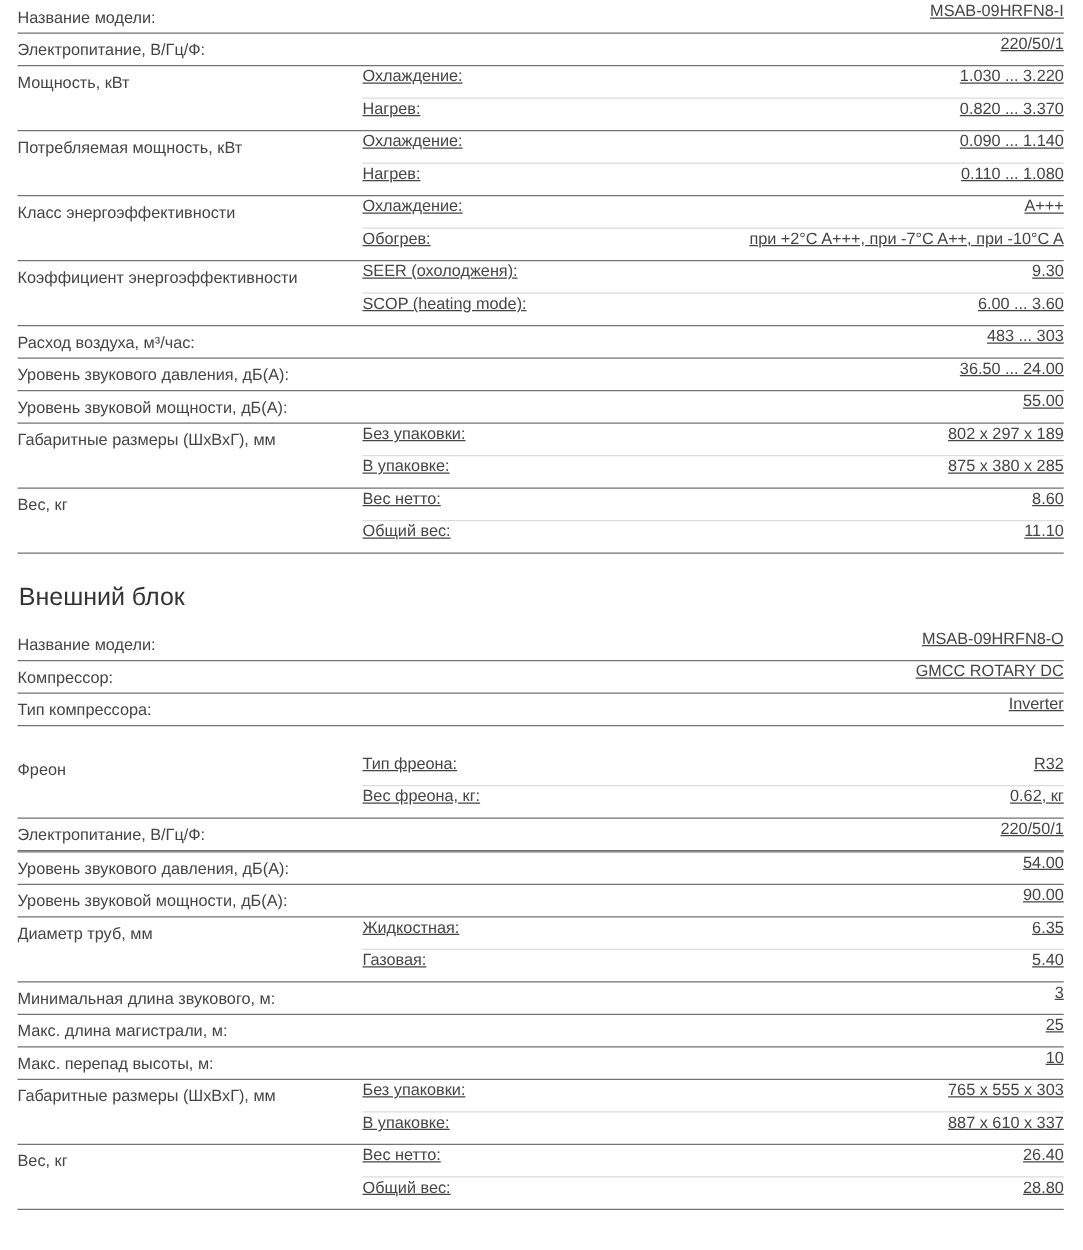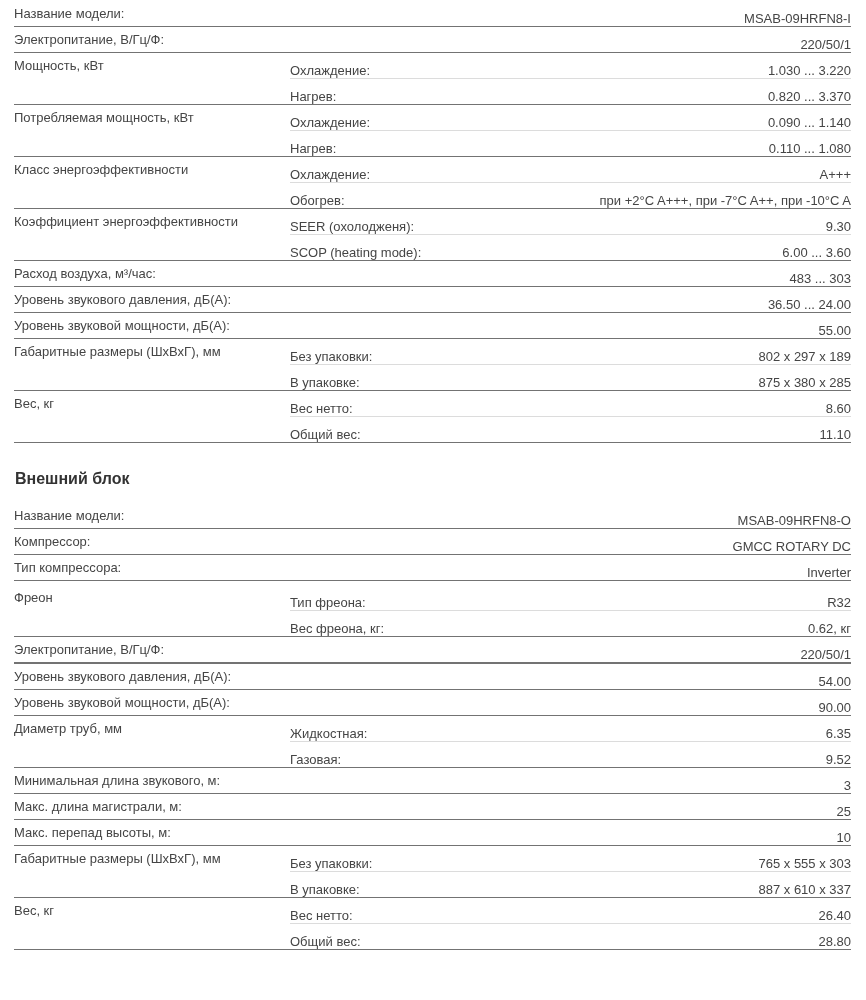--- a/index.html
+++ b/index.html
@@ -13,45 +13,46 @@
   .page {
     width: 866px;
     box-sizing: border-box;
     padding: 1px 15px 20px 14px;
   }
   .spec-table { width: 100%; }
   .group {
     display: flex;
     border-bottom: 1px solid #737373;
   }
-  .group.gap-before { margin-top: 4px; }
+  .group.gap-before { margin-top: 22px; }
   .group-label {
     flex: 0 0 276px;
     width: 276px;
     height: 25px;
     display: flex;
     align-items: center;
     overflow: hidden;
   }
   .group-rows { flex: 1 1 auto; min-width: 0; }
   .sub-row {
     display: flex;
-    align-items: flex-end;
+    align-items: flex-start;
     height: 25px;
+    text-decoration: underline;
   }
   .sub-row + .sub-row { border-top: 1px solid #dcdcdc; }
   .sub-label { flex: 1 1 auto; }
   .value {
     flex: 0 0 auto;
     white-space: nowrap;
     text-align: right;
   }
   .section-heading {
-    font-size: 16px;
-    font-weight: 700;
+    font-size: 20px;
+    font-weight: 400;
     line-height: 19px;
     color: #333333;
     margin: 26px 0 15px 1px;
   }
 </style>
 </head>
 <body>
 
 <div class="page">
   <section class="spec-table">
@@ -252,21 +253,21 @@
       </div>
       <div class="group">
         <div class="group-label">Диаметр труб, мм</div>
         <div class="group-rows">
           <div class="sub-row">
             <div class="sub-label">Жидкостная:</div>
             <div class="value">6.35</div>
           </div>
           <div class="sub-row">
             <div class="sub-label">Газовая:</div>
-            <div class="value">9.52</div>
+            <div class="value">5.40</div>
           </div>
         </div>
       </div>
       <div class="group">
         <div class="group-label">Минимальная длина звукового, м:</div>
         <div class="group-rows">
           <div class="sub-row">
             <div class="sub-label"></div>
             <div class="value">3</div>
           </div>

